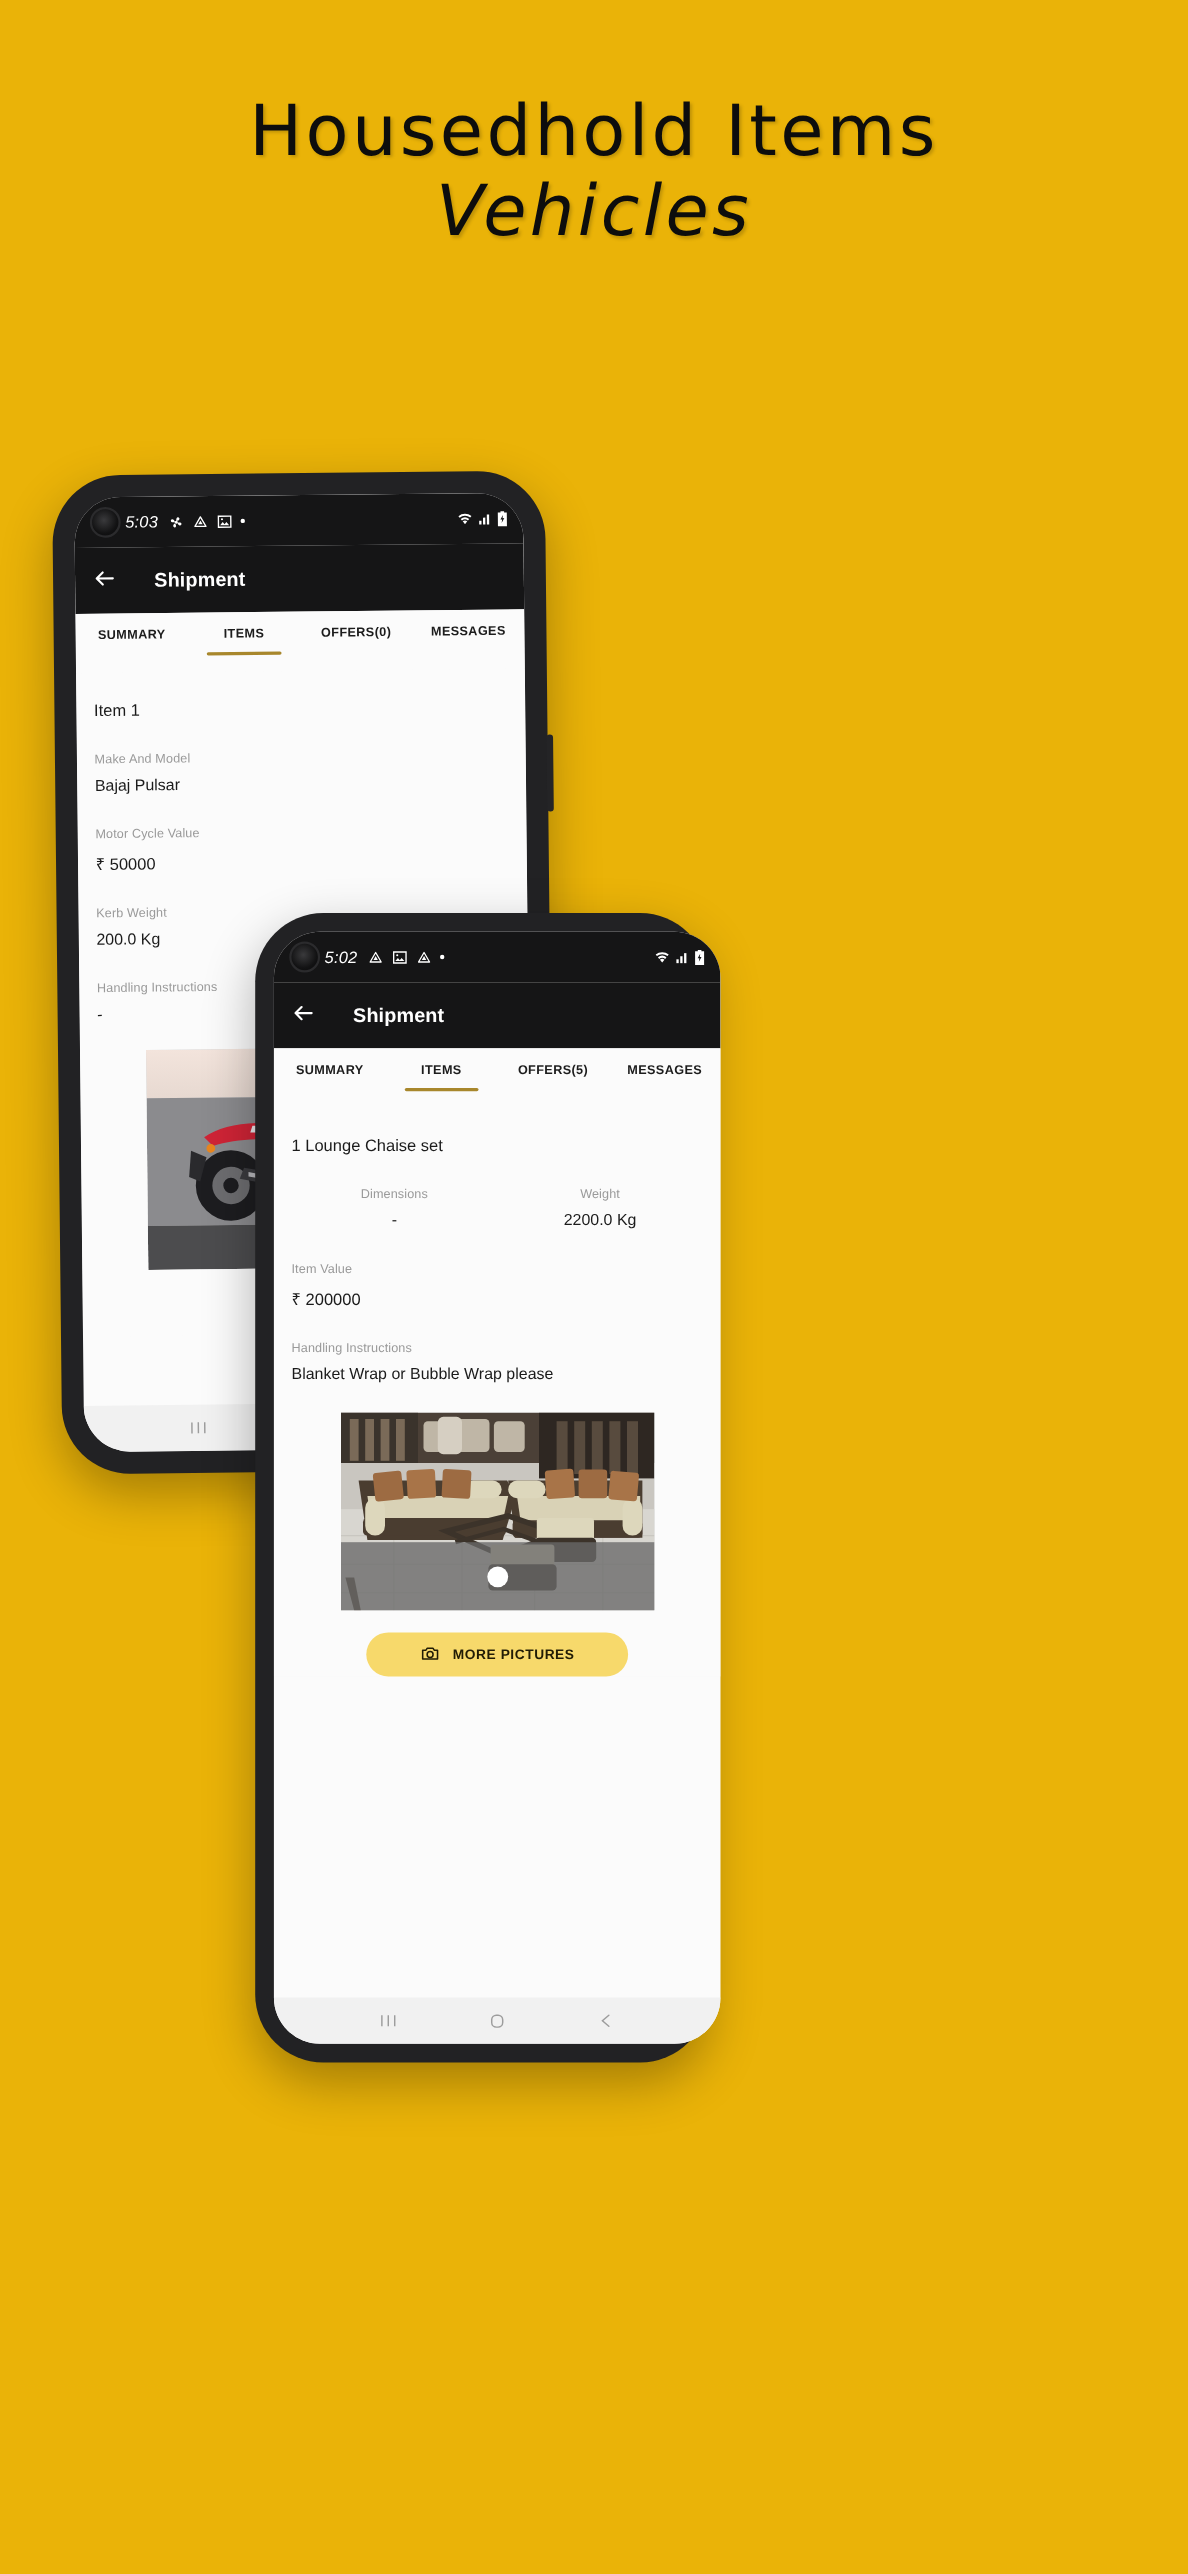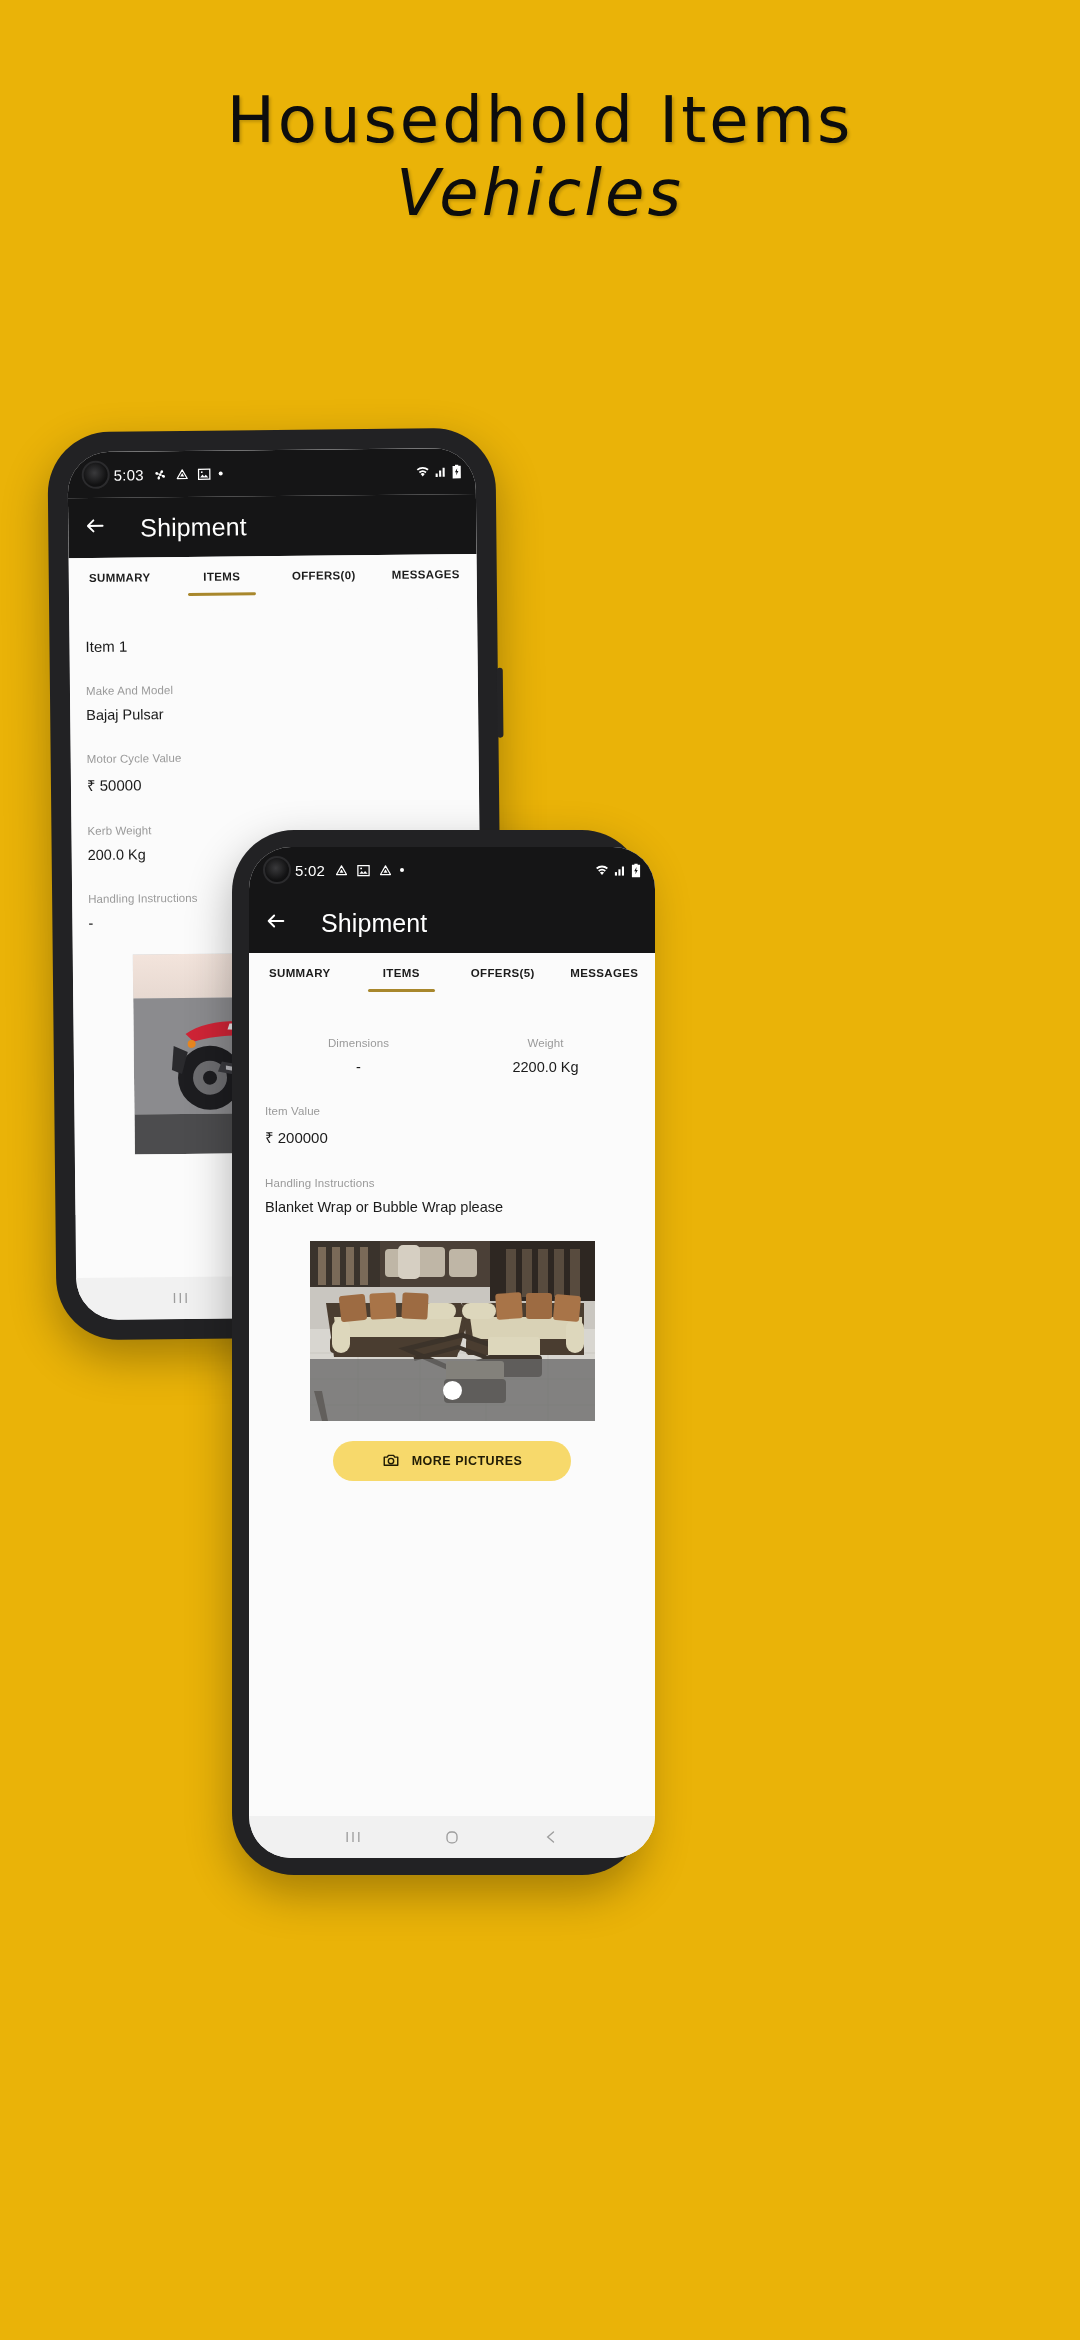--- a/index.html
+++ b/index.html
@@ -100,38 +100,38 @@
   }
   .statusbar .punch {
     position: absolute;
     left: 14px;
     top: 9px;
     width: 28px; height: 28px;
     border-radius: 50%;
     background: radial-gradient(circle at 45% 42%, #3a3a3c 0%, #121213 62%, #0a0a0b 100%);
     border: 2px solid #2b2b2d;
   }
-  .statusbar .clock { margin-left: 30px; letter-spacing: .2px; }
+  .statusbar .clock { margin-left: 30px; letter-spacing: .2px; font-style: italic; }
   .statusbar .sicons { display: flex; align-items: center; gap: 7px; margin-left: 9px; }
   .statusbar .sicons svg { display: block; }
   .statusbar .dot { width: 4px; height: 4px; border-radius: 50%; background: #fff; display:inline-block; }
   .statusbar .right { margin-left: auto; display: flex; align-items: center; gap: 4px; }
 
   
   .appbar {
     height: 60px;
     background: #151516;
     display: flex;
     align-items: center;
     padding-left: 16px;
     color: #fff;
   }
   .appbar .title {
-    font-size: 25px;
-    font-weight: 400;
+    font-size: 18px;
+    font-weight: 700;
     margin-left: 34px;
     letter-spacing: .1px;
   }
 
   
   .tabs {
     display: flex;
     background: #fbfbfb;
     height: 54px;
     align-items: flex-start;
@@ -443,20 +443,21 @@
       </div>
 
       <div class="tabs">
         <div class="tab">SUMMARY</div>
         <div class="tab active">ITEMS</div>
         <div class="tab">OFFERS(5)</div>
         <div class="tab">MESSAGES</div>
       </div>
 
       <div class="content">
+        <div class="item-title">1 Lounge Chaise set</div>
 
         <div class="fieldrow">
           <div class="field half">
             <div class="flabel">Dimensions</div>
             <div class="fvalue">-</div>
           </div>
           <div class="field half">
             <div class="flabel">Weight</div>
             <div class="fvalue">2200.0 Kg</div>
           </div>

